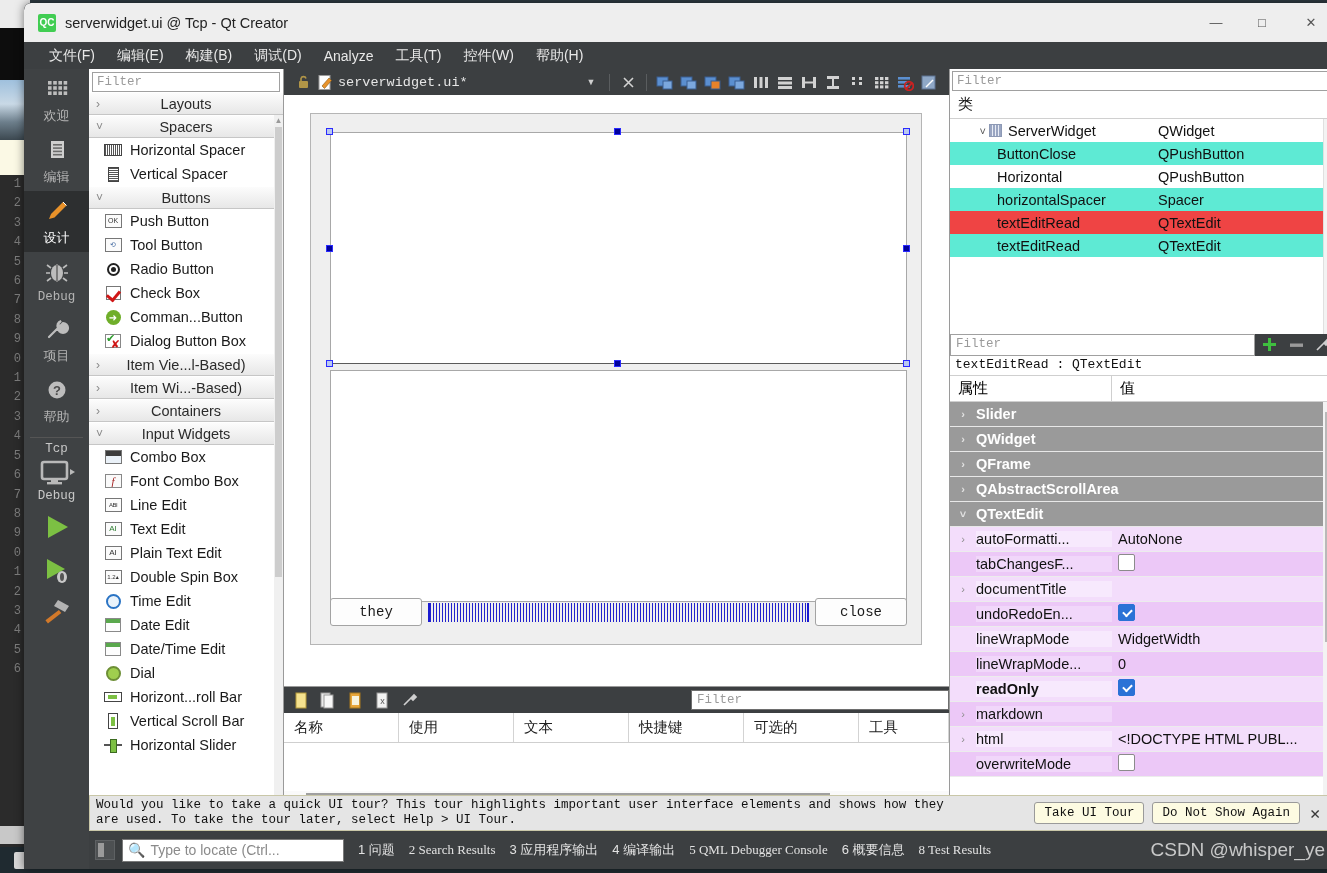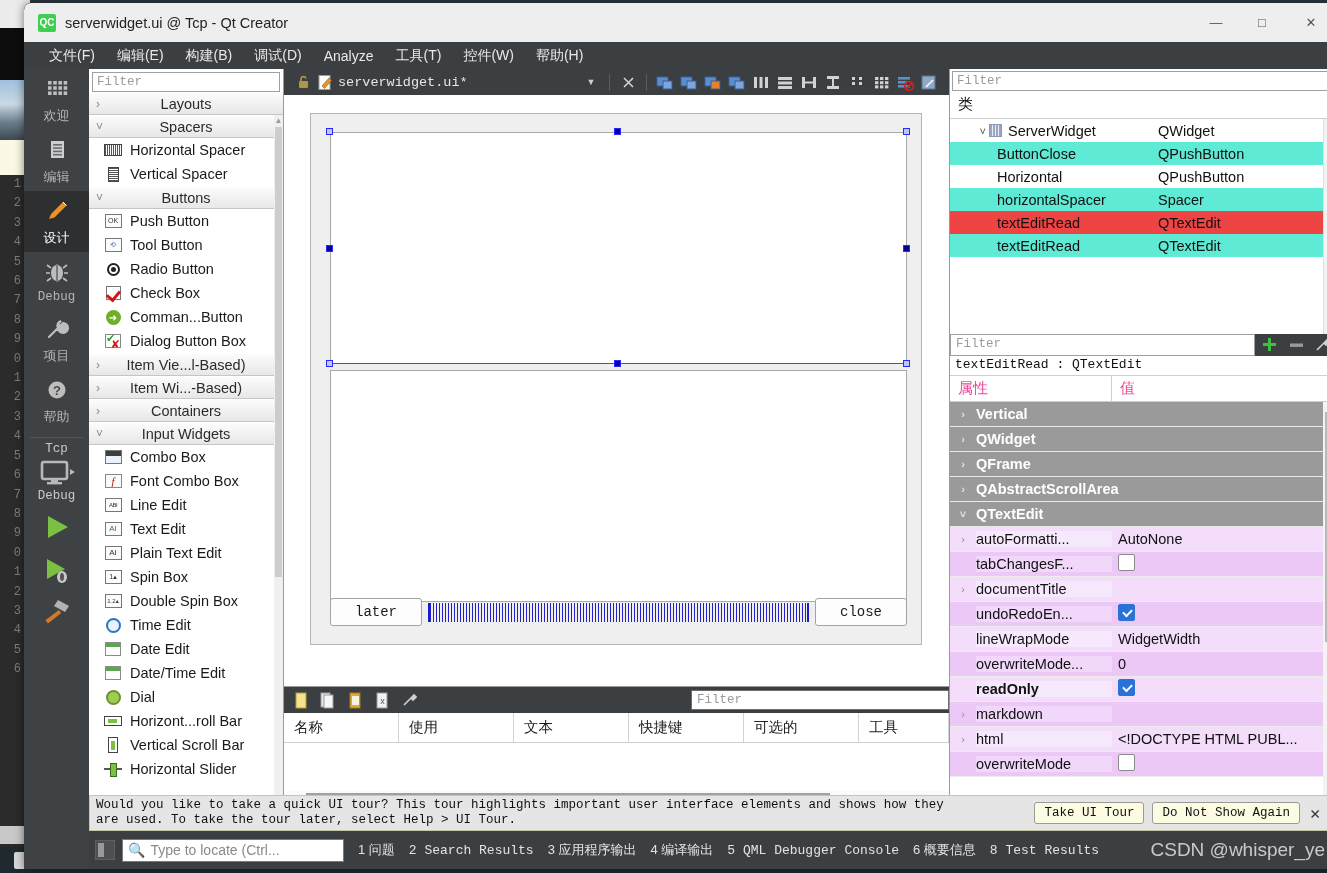--- a/index.html
+++ b/index.html
@@ -247,21 +247,21 @@
   #oi-scroll .thumb{position:absolute;left:2px;top:18px;width:10px;height:0px;background:#cfcfcf;}
 
   #propeditor{position:absolute;left:0;top:265px;right:0;bottom:0;background:#fff;border-left:1px solid #9a9a9a;}
   #pe-filterbar{height:22px;display:flex;align-items:center;background:#fff;border-bottom:1px solid #bcbcbc;}
   #pe-filter{flex:1;height:22px;border:1px solid #a0a0a0;background:#fff;
      font-family:"Liberation Mono", monospace;font-size:12.5px;color:#9a9a9a;padding:2px 5px;}
   #pe-tools{width:82px;height:22px;background:#3c3f41;display:flex;align-items:center;justify-content:space-around;}
   #pe-objname{height:20px;background:#fff;border-bottom:1px solid #cfcfcf;
      font-family:"Liberation Mono", monospace;font-size:13px;color:#111;padding:1px 5px;}
   #pe-head{height:26px;display:flex;border-bottom:1px solid #cfcfcf;}
-  #pe-head .col{font-size:15px;color:#ec4899;padding:3px 0 0 8px;}
+  #pe-head .col{font-size:15px;color:#000000;padding:3px 0 0 8px;}
   #pe-head .c1{width:162px;border-right:1px solid #cfcfcf;}
   #pe-rows{position:absolute;left:0;right:14px;top:68px;bottom:0;overflow:hidden;}
   .pe-grp{height:25px;display:flex;align-items:center;background:#9a9a9a;color:#fff;
      font-size:14.5px;font-weight:bold;border-bottom:1px solid #e8e8e8;}
   .pe-grp .ar{width:26px;text-align:center;color:#e2e2e2;font-size:11px;}
   .pe-row{height:25px;display:flex;align-items:center;border-bottom:1px solid #ececec;}
   .pe-row .ar{width:26px;text-align:center;color:#8e8e8e;font-size:11px;}
   .pe-row .pname{width:136px;font-size:14.5px;color:#111;}
   .pe-row .pval{flex:1;font-size:14.5px;color:#111;padding-left:6px;}
   .pe-row.shade-a{background:#f3ddfb;} .pe-row.shade-a .pname{background:#f7e9fd;}
@@ -291,21 +291,21 @@
     position:absolute;left:65px;right:0;bottom:0;height:38px;background:#3c3f41;
     display:flex;align-items:center;padding-left:6px;color:#e2e2e2;
   }
   #sb-toggle{width:20px;height:20px;background:#4d5052;border:1px solid #5e6163;margin-right:7px;position:relative;}
   #sb-toggle:after{content:"";position:absolute;left:2px;top:2px;width:6px;height:14px;background:#9a9a9a;}
   #locator{
     width:222px;height:23px;background:#fff;border:1px solid #7a7a7a;display:flex;align-items:center;
     padding:0 5px;color:#8a8a8a;font-size:14px;
   }
   #locator .mag{margin-right:5px;color:#5a5a5a;}
-  .sb-item{font-family:Liberation Mono, monospace;font-size:13px;color:#e2e2e2;margin-left:14px;white-space:nowrap;}
+  .sb-item{font-family:Liberation Serif, serif;font-size:13px;color:#e2e2e2;margin-left:14px;white-space:nowrap;}
   .sb-item.cn{font-family:"Liberation Sans", sans-serif;}
   #watermark{position:absolute;right:12px;bottom:8px;color:#d8d8d8;font-size:19px;opacity:.9;
      font-family:"Liberation Sans",sans-serif;}
 </style>
 </head>
 <body>
 
 <div id="bg-desktop"></div>
 
 <div id="bg-editor">
@@ -563,26 +563,20 @@
               <span>Text Edit</span>
             </div>
             <div class="wb-item">
               <span class="wi">
                 <span class="ic ic-box" style="font-size:8px;">AI</span>
               </span>
               <span>Plain Text Edit</span>
             </div>
             <div class="wb-item">
               <span class="wi">
-                <span class="ic ic-box" style="font-size:7px;">1▴</span>
-              </span>
-              <span>Spin Box</span>
-            </div>
-            <div class="wb-item">
-              <span class="wi">
                 <span class="ic ic-box" style="font-size:6px;">1.2▴</span>
               </span>
               <span>Double Spin Box</span>
             </div>
             <div class="wb-item">
               <span class="wi">
                 <span class="ic ic-clock"></span>
               </span>
               <span>Time Edit</span>
             </div>
@@ -754,21 +748,21 @@
                 <path d="M6 13 L13 6" stroke="#fff" stroke-width="1.4"></path>
               </svg>
             </div>
           </div>
       </div>
 
       <div id="designer">
         <div id="form">
           <div class="te-read"></div>
           <div class="te-write"></div>
-          <div class="form-btn" id="btn-send">later</div>
+          <div class="form-btn" id="btn-send">they</div>
           <div class="form-spacer"></div>
           <div class="form-btn" id="btn-close">close</div>
 
           <div class="sel-line" style="left:18px;top:249px;width:578px;height:1px;"></div>
           <div class="sel-handle hollow" style="left:15px;top:14px;"></div>
           <div class="sel-handle" style="left:303px;top:14px;"></div>
           <div class="sel-handle hollow" style="left:592px;top:14px;"></div>
           <div class="sel-handle" style="left:15px;top:131px;"></div>
           <div class="sel-handle" style="left:592px;top:131px;"></div>
           <div class="sel-handle hollow" style="left:15px;top:246px;"></div>
@@ -905,21 +899,21 @@
           </div>
         </div>
         <div id="pe-objname">textEditRead : QTextEdit</div>
         <div id="pe-head">
             <div class="col c1">属性</div>
             <div class="col">值</div>
           </div>
         <div id="pe-rows">
             <div class="pe-grp">
               <span class="ar">›</span>
-              <span>Vertical</span>
+              <span>Slider</span>
             </div>
             <div class="pe-grp">
               <span class="ar">›</span>
               <span>QWidget</span>
             </div>
             <div class="pe-grp">
               <span class="ar">›</span>
               <span>QFrame</span>
             </div>
             <div class="pe-grp">
@@ -950,21 +944,21 @@
               <span class="pname">undoRedoEn...</span>
               <span class="pval"><span class="cb on"></span></span>
             </div>
             <div class="pe-row shade-a">
               <span class="ar"></span>
               <span class="pname">lineWrapMode</span>
               <span class="pval">WidgetWidth</span>
             </div>
             <div class="pe-row shade-b">
               <span class="ar"></span>
-              <span class="pname">overwriteMode...</span>
+              <span class="pname">lineWrapMode...</span>
               <span class="pval">0</span>
             </div>
             <div class="pe-row shade-a bold">
               <span class="ar"></span>
               <span class="pname">readOnly</span>
               <span class="pval"><span class="cb on"></span></span>
             </div>
             <div class="pe-row shade-b">
               <span class="ar">›</span>
               <span class="pname">markdown</span>

